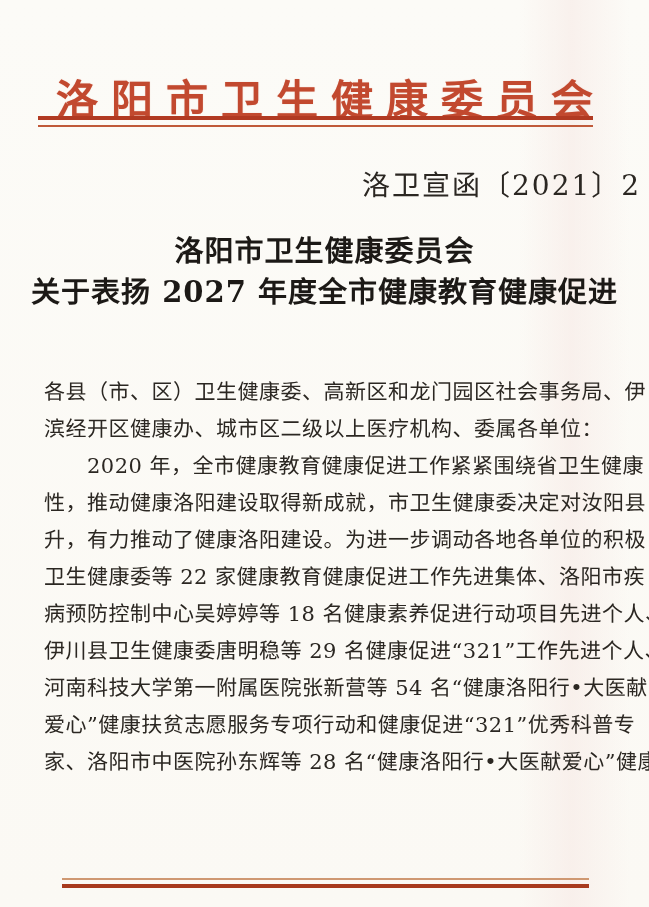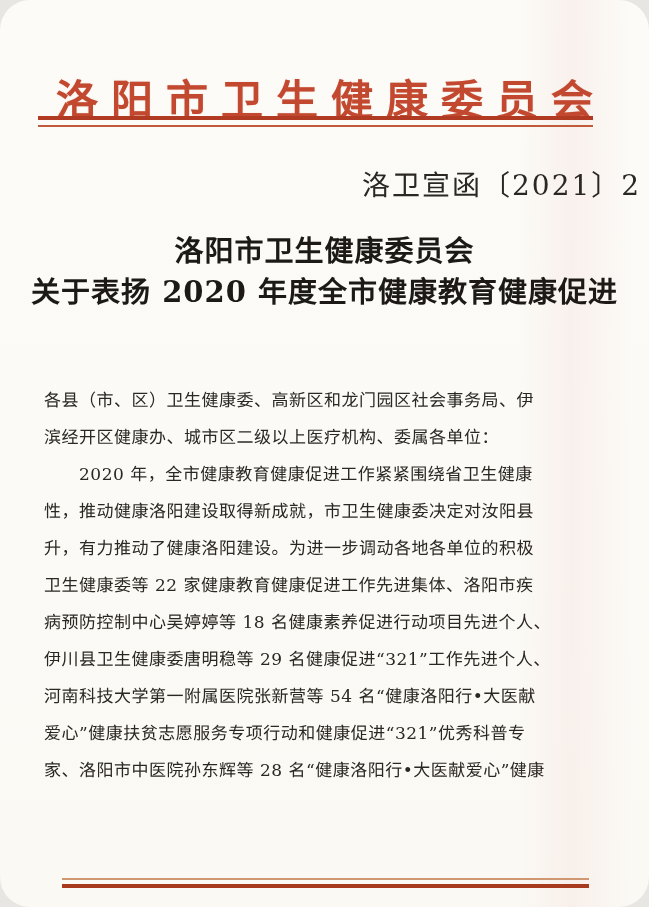--- a/index.html
+++ b/index.html
@@ -14,21 +14,20 @@
     margin: 0 auto;
     background:
       linear-gradient(to right,
         rgba(252,250,246,0) 0%,
         rgba(252,250,246,0) 80%,
         rgba(246,232,228,0.55) 88%,
         rgba(252,250,246,0) 97%),
       linear-gradient(to bottom, #fcfbf7 0%, #fbf9f4 100%);
     overflow: hidden;
     font-family: "DejaVu Serif", "Liberation Serif", serif;
-    border-radius: 30px;
   }
   
   .letterhead {
     position: absolute;
     top: 66px;
     left: 0;
     right: 0;
     text-align: center;
     font-size: 42px;
     font-weight: bold;
@@ -68,25 +67,24 @@
     color: var(--ink_title);
     letter-spacing: 1px;
   }
   .doc-title div { white-space: nowrap; }
   
   .doc-body {
     position: absolute;
     top: 374px;
     left: 44px;
     width: 560px;
-    font-size: 17px;
+    font-size: 21px;
     line-height: 37px;
     color: var(--ink);
     letter-spacing: 0.5px;
-    margin-top: 8px;
   }
   .doc-body div { white-space: nowrap; }
   
   .rule-footer { left: 62px; width: 527px; }
   .rule-footer-thin  { top: 878px; height: 2px; background: var(--rule_red_pale); }
   .rule-footer-thick { top: 884px; height: 4px; background: var(--rule_red_dark); }
 </style>
 </head>
 <body>
 
@@ -94,21 +92,21 @@
 
   <div class="letterhead">洛阳市卫生健康委员会</div>
 
   <div class="rule rule-header-thick"></div>
   <div class="rule rule-header-thin"></div>
 
   <div class="doc-number">洛卫宣函〔2021〕2 号</div>
 
   <div class="doc-title">
       <div>洛阳市卫生健康委员会</div>
-      <div>关于表扬 2020 年度全市健康教育健康促进</div>
+      <div>关于表扬 2027 年度全市健康教育健康促进</div>
     </div>
 
   <div class="doc-body">
     <div>
         <div>各县（市、区）卫生健康委、高新区和龙门园区社会事务局、伊</div>
         <div>滨经开区健康办、城市区二级以上医疗机构、委属各单位：</div>
       </div>
     <div>
         <div>　　2020 年，全市健康教育健康促进工作紧紧围绕省卫生健康</div>
         <div>性，推动健康洛阳建设取得新成就，市卫生健康委决定对汝阳县</div>

